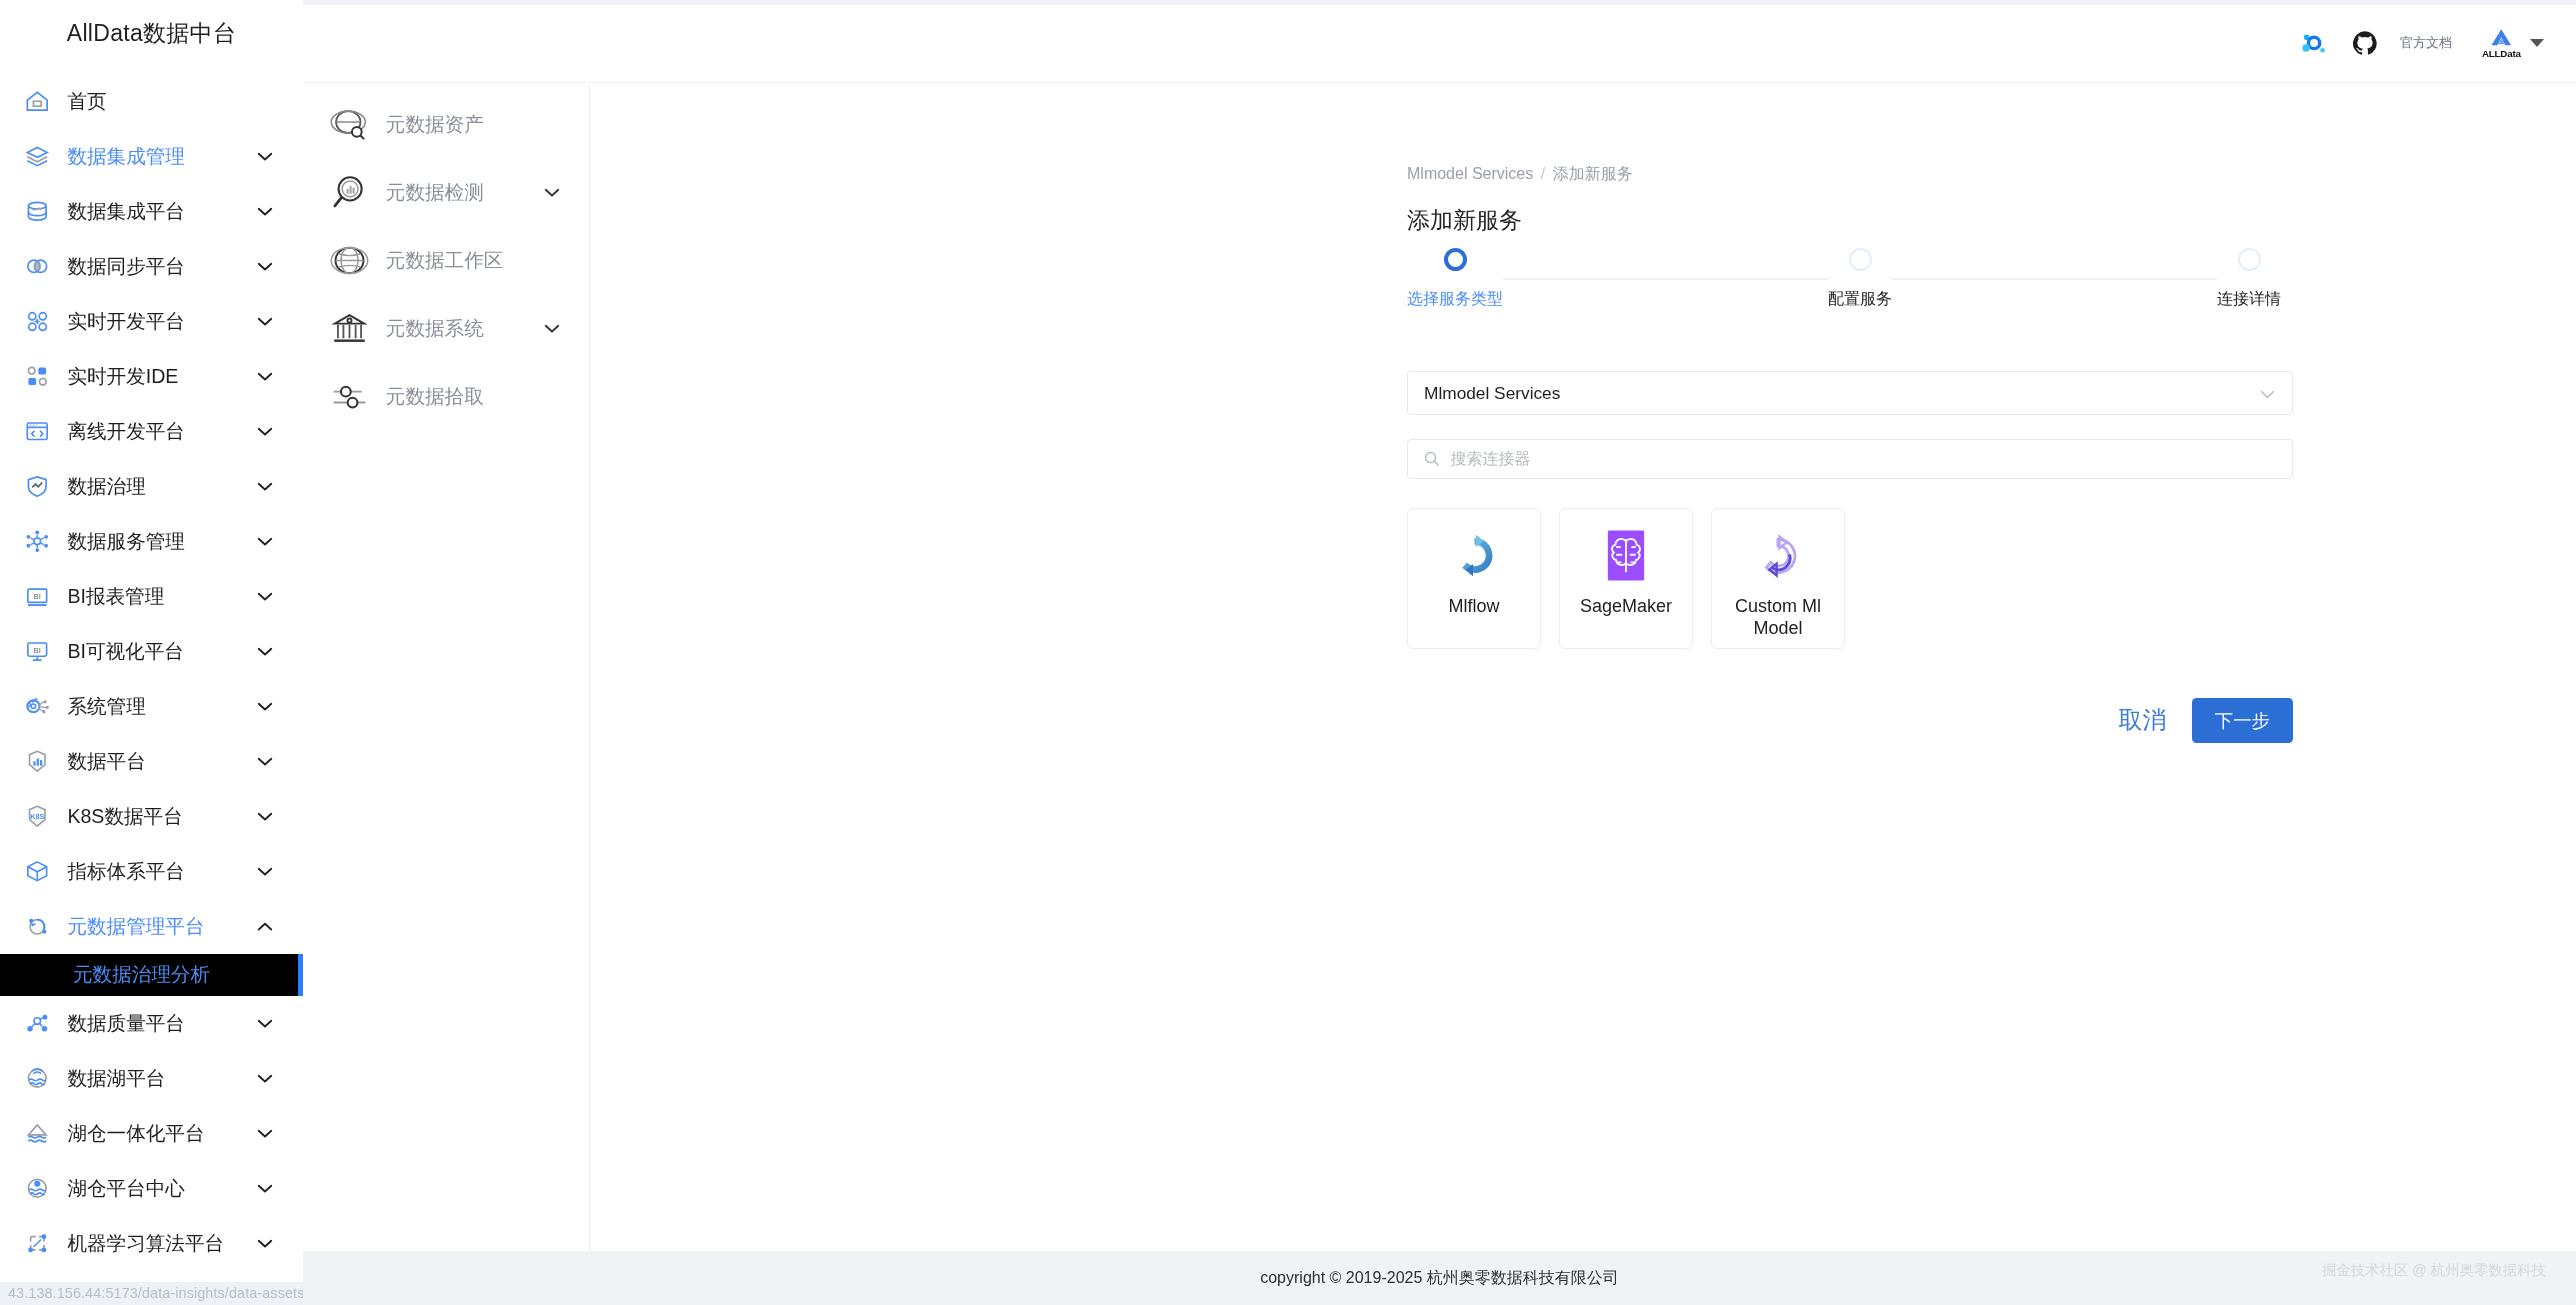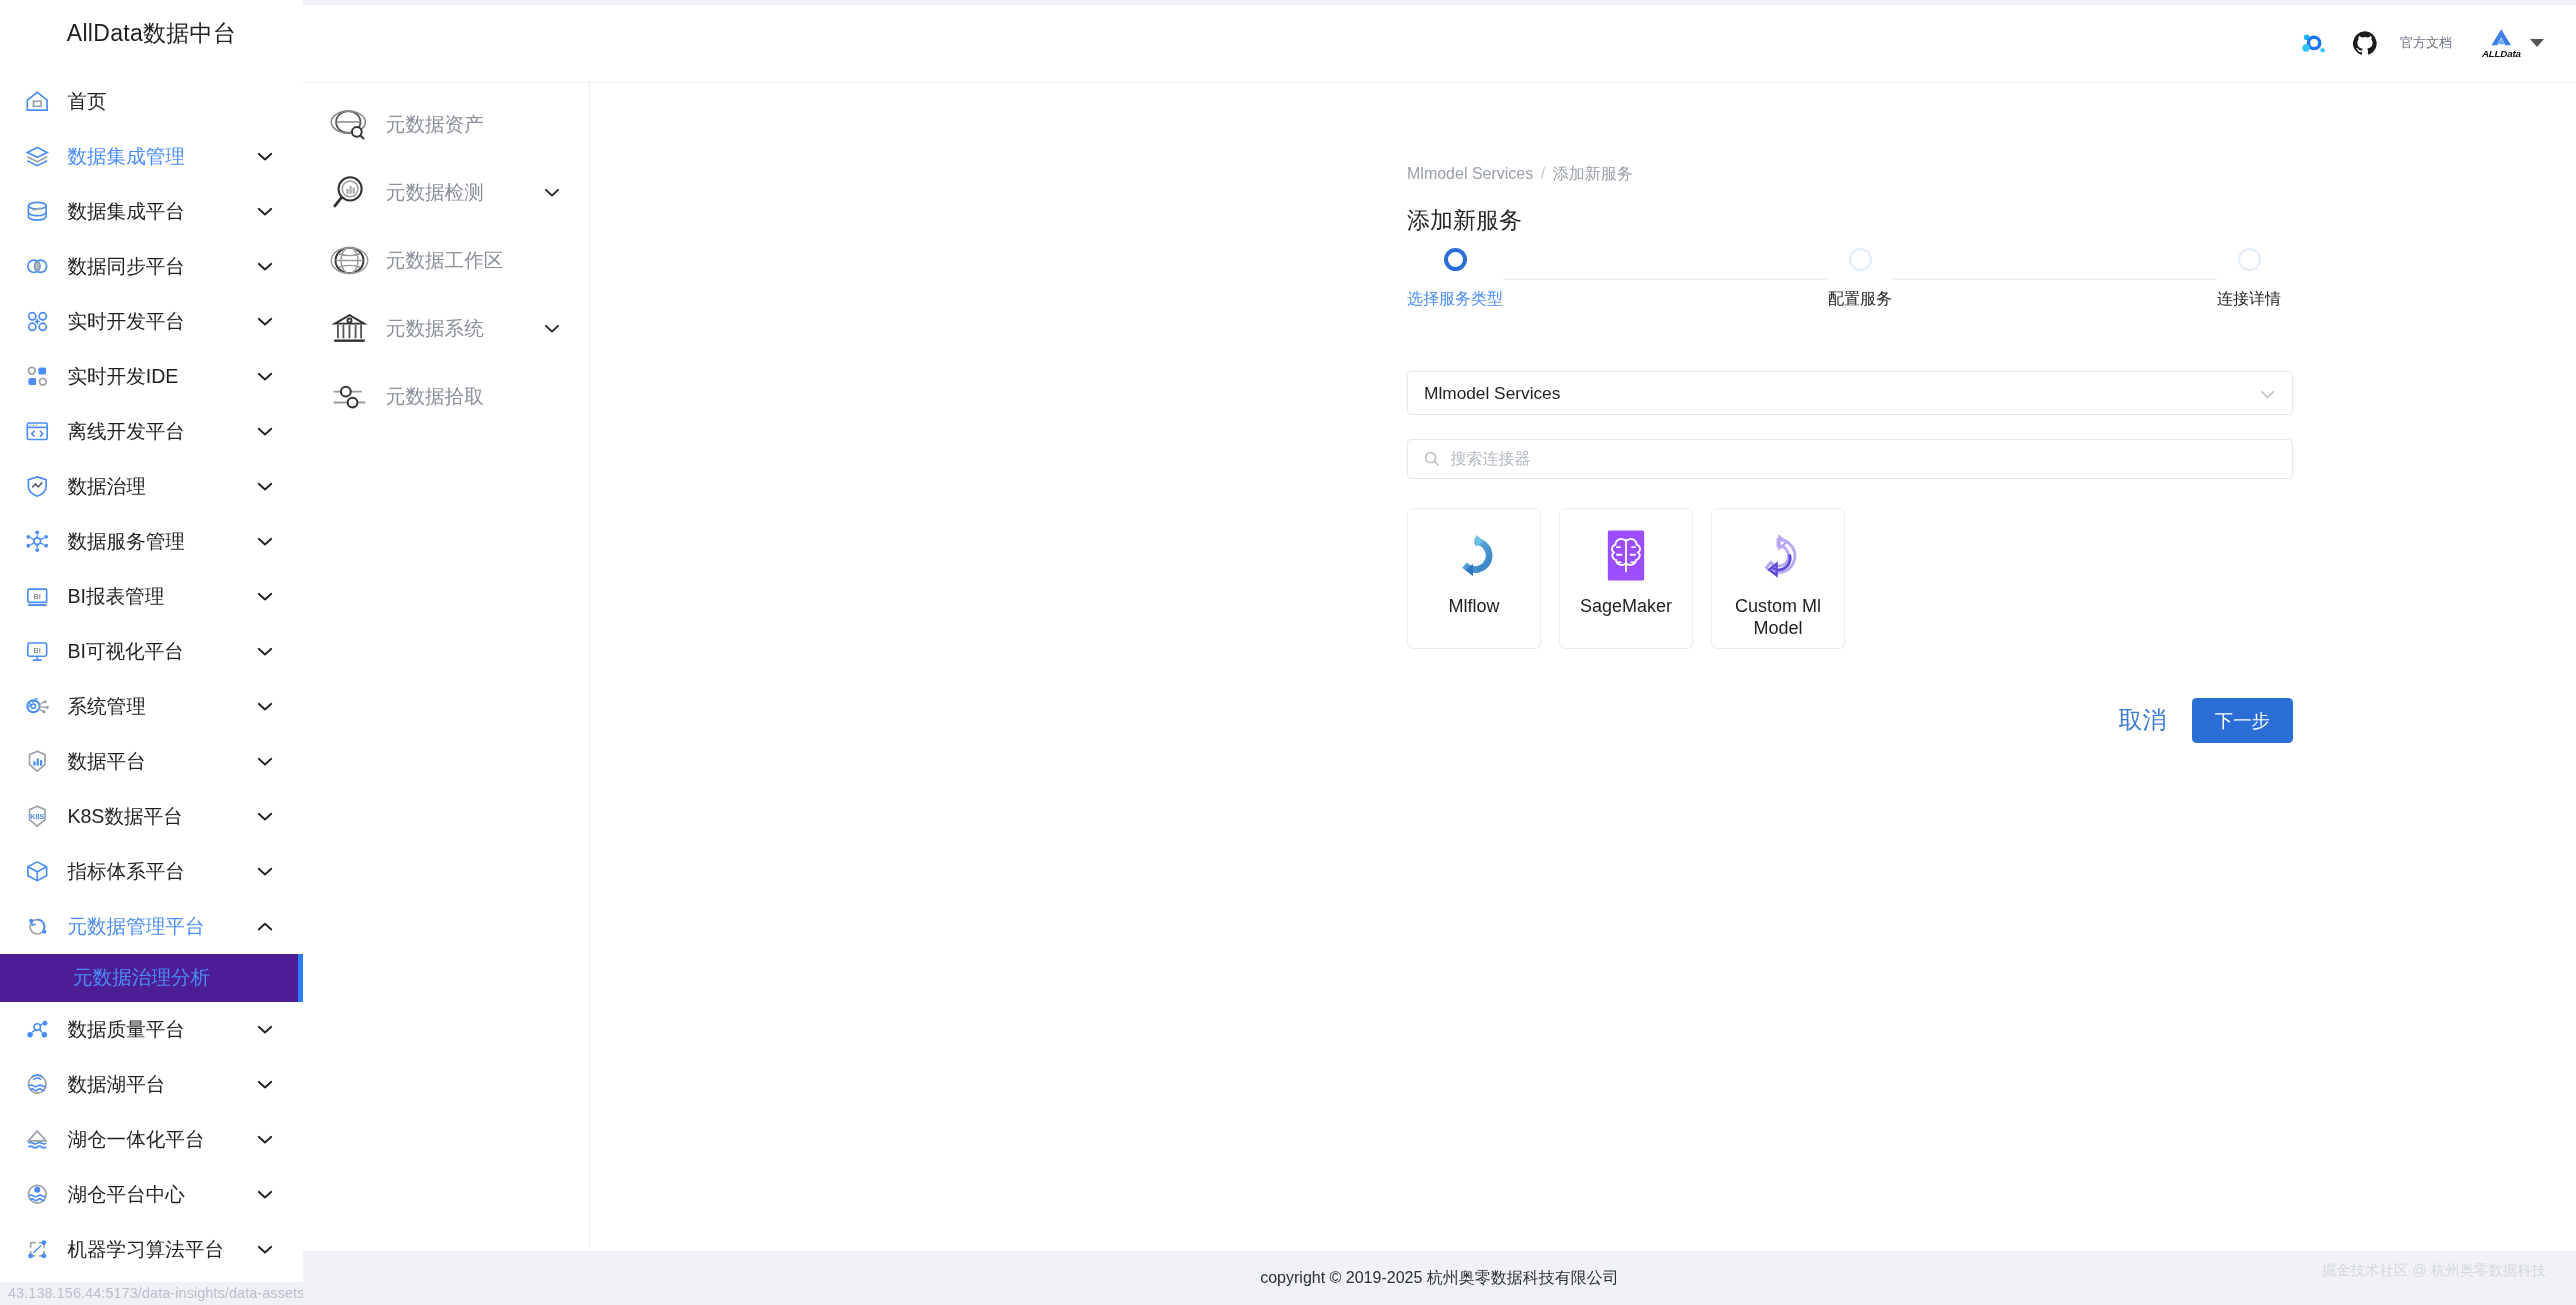--- a/index.html
+++ b/index.html
@@ -34,22 +34,22 @@
     font-size: 19.6px; color: #1f1f1f; white-space: nowrap; flex: 1;
     line-height: 1;
   }
   .nav-item.active .nav-label { color: #4a8df6; }
   .nav-item .chev {
     width: 17.3px; height: 17.3px; flex: 0 0 17.3px; color: #1f1f1f;
     display: flex; align-items: center; justify-content: center;
   }
   .nav-item.active .chev { color: #1f1f1f; }
   .sub-item {
-    height: 48px; display: flex; align-items: center;
-    padding-left: 73px; background: #4c1d95; position: relative; cursor: pointer;
+    height: 42px; display: flex; align-items: center;
+    padding-left: 73px; background: #000000; position: relative; cursor: pointer;
   }
   .sub-item .sub-label { font-size: 19.6px; color: #4a8df6; line-height: 1; }
   .sub-item::after {
     content: ""; position: absolute; right: 0; top: 0; bottom: 0;
     width: 4.6px; background: #2b7fff;
   }
 
   
   .statusbar {
     position: absolute; left: 0; bottom: 0; z-index: 50;
@@ -63,21 +63,21 @@
 
   .header {
     height: 77px; background: #ffffff; margin: 4.6px 0 0 0;
     display: flex; align-items: center; justify-content: flex-end;
     padding-right: 32px; gap: 0px;
   }
   .hdr-item { display: flex; align-items: center; cursor: pointer; }
   .hdr-logo-ico { margin-right: 26.5px; }
   .hdr-github { margin-right: 23px; }
   .hdr-doc { font-size: 13px; color: #6b7280; margin-right: 30px; white-space: nowrap;}
-  .hdr-user { display: flex; align-items: center; gap: 9.2px; font-style: italic; }
+  .hdr-user { display: flex; align-items: center; gap: 9.2px; }
   .alldata-mark { display: flex; flex-direction: column; align-items: center; }
   .alldata-mark .txt { font-size: 9.8px; font-weight: bold; color: #111; letter-spacing: -0.2px; margin-top: 0.6px;}
   .caret-dn { width: 0; height: 0; border-left: 7.5px solid transparent; border-right: 7.5px solid transparent; border-top: 8.6px solid #555; }
 
   
   .body-row { flex: 1; display: flex; background: #fff; min-height: 0; margin-top: 1.2px; }
 
   
   .sub-sidebar {
     width: 287px; flex: 0 0 287px; background: #ffffff;

